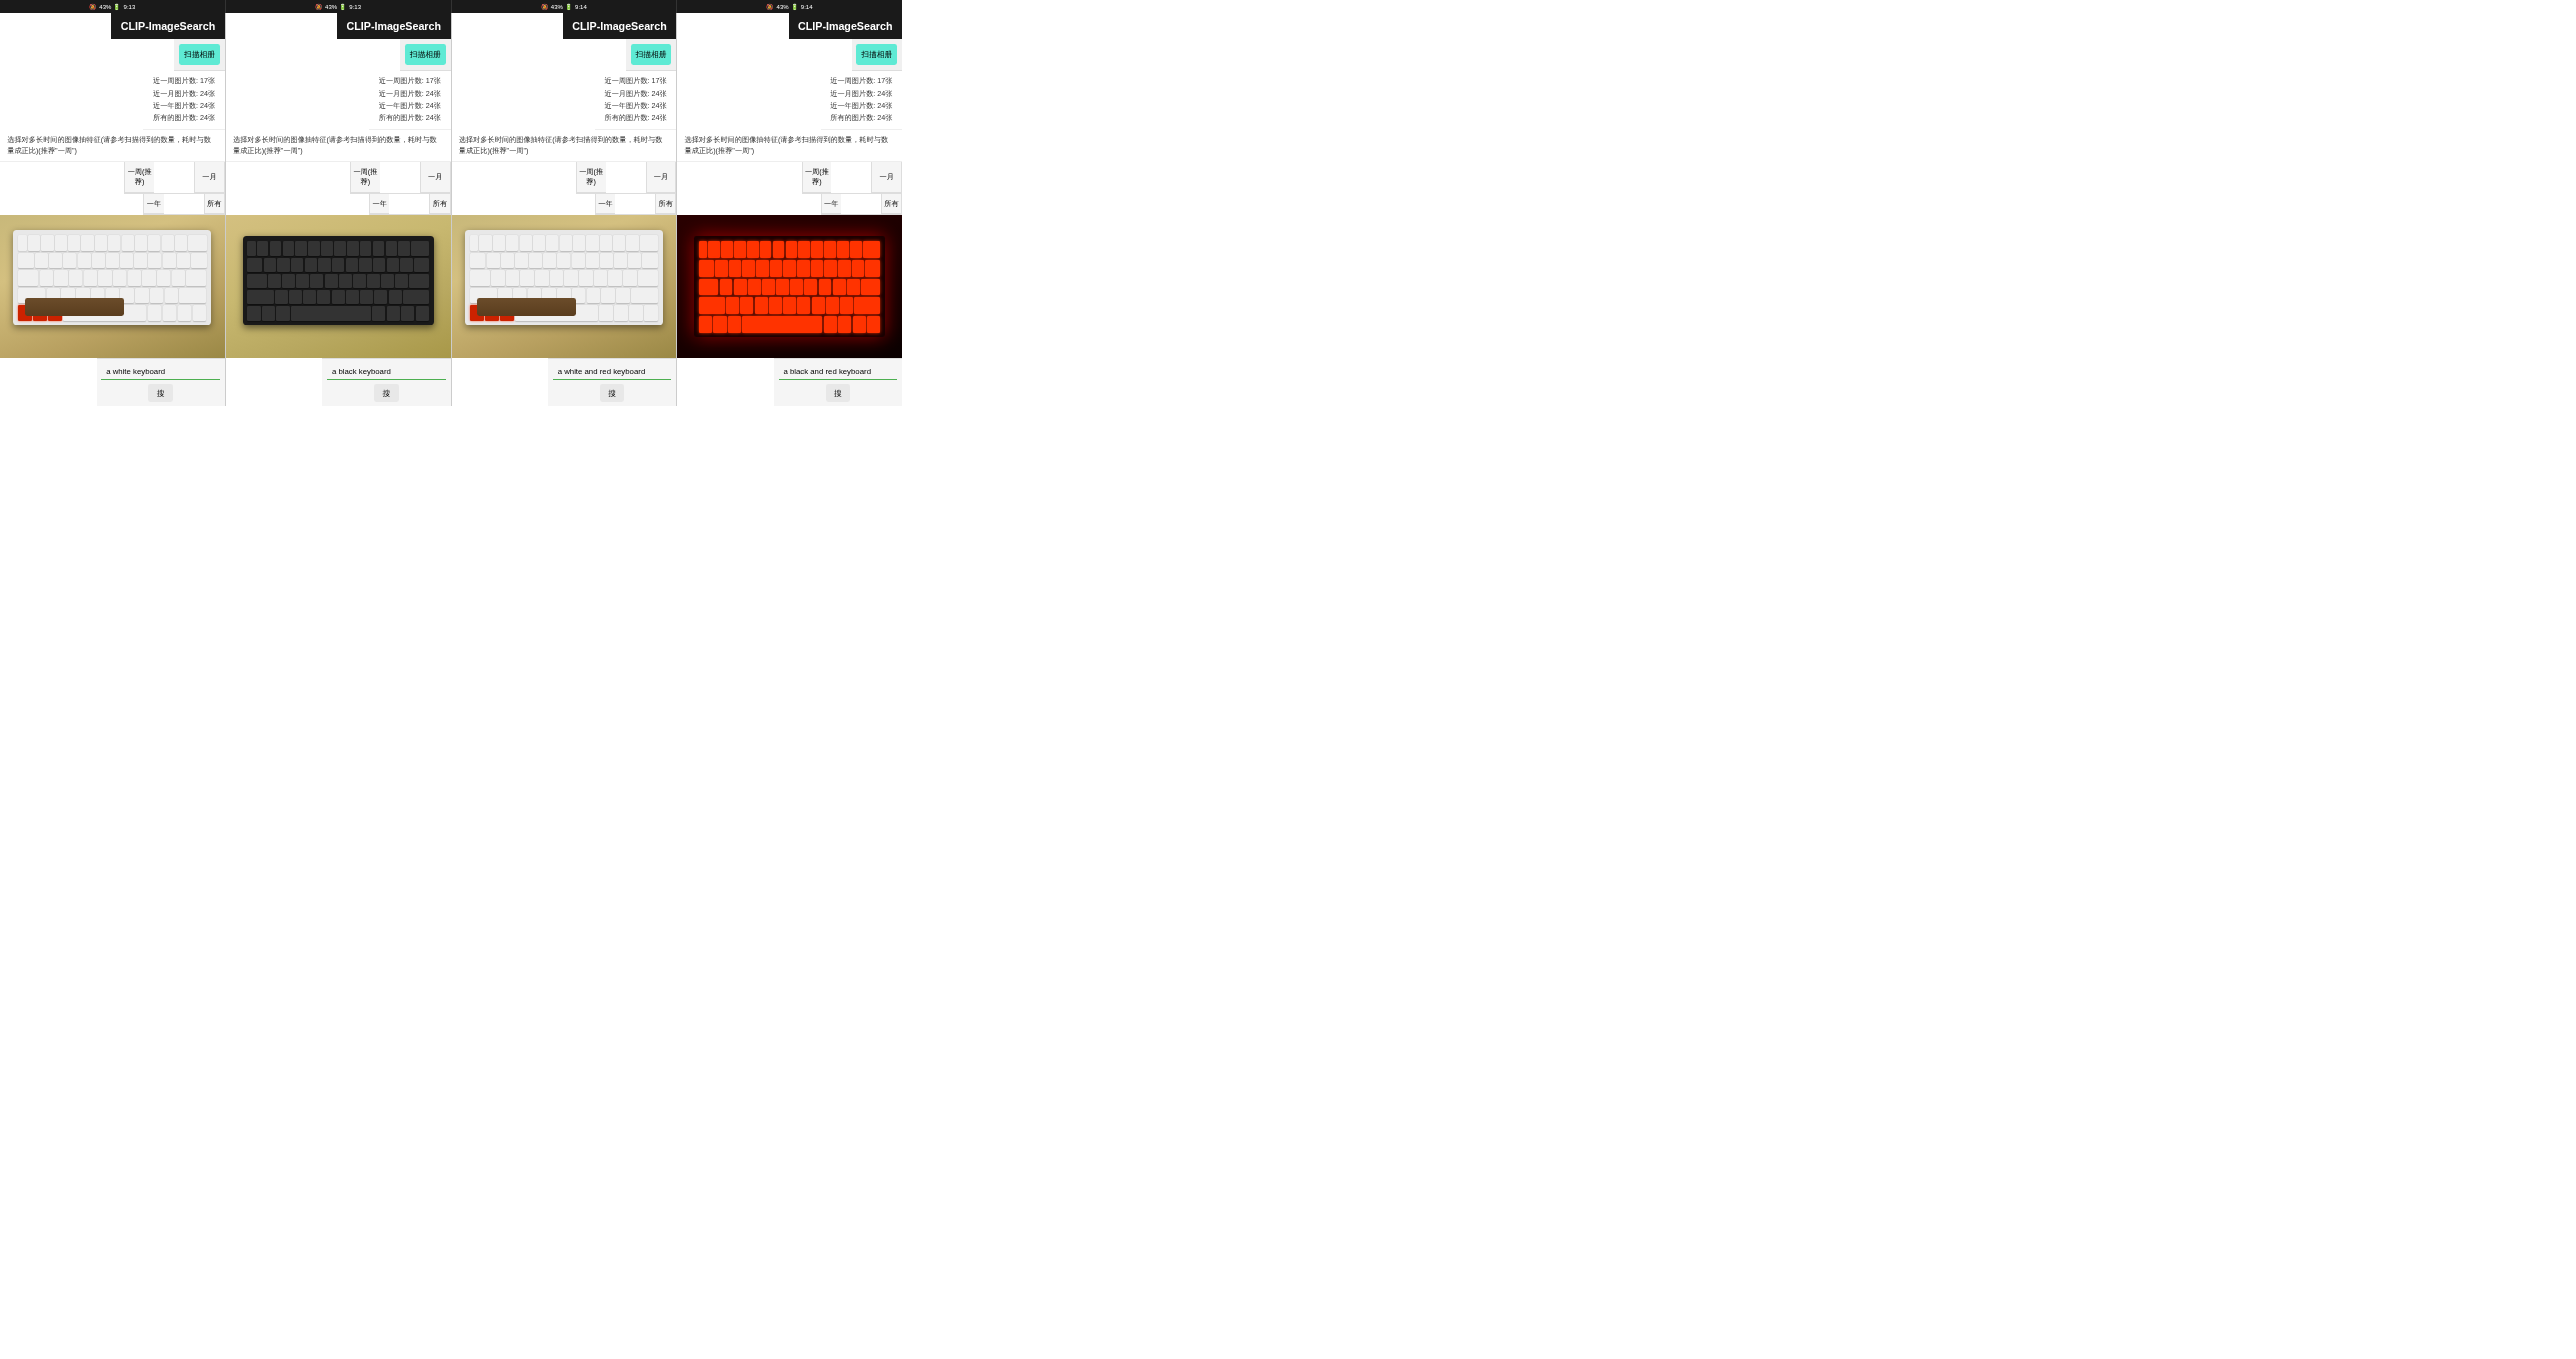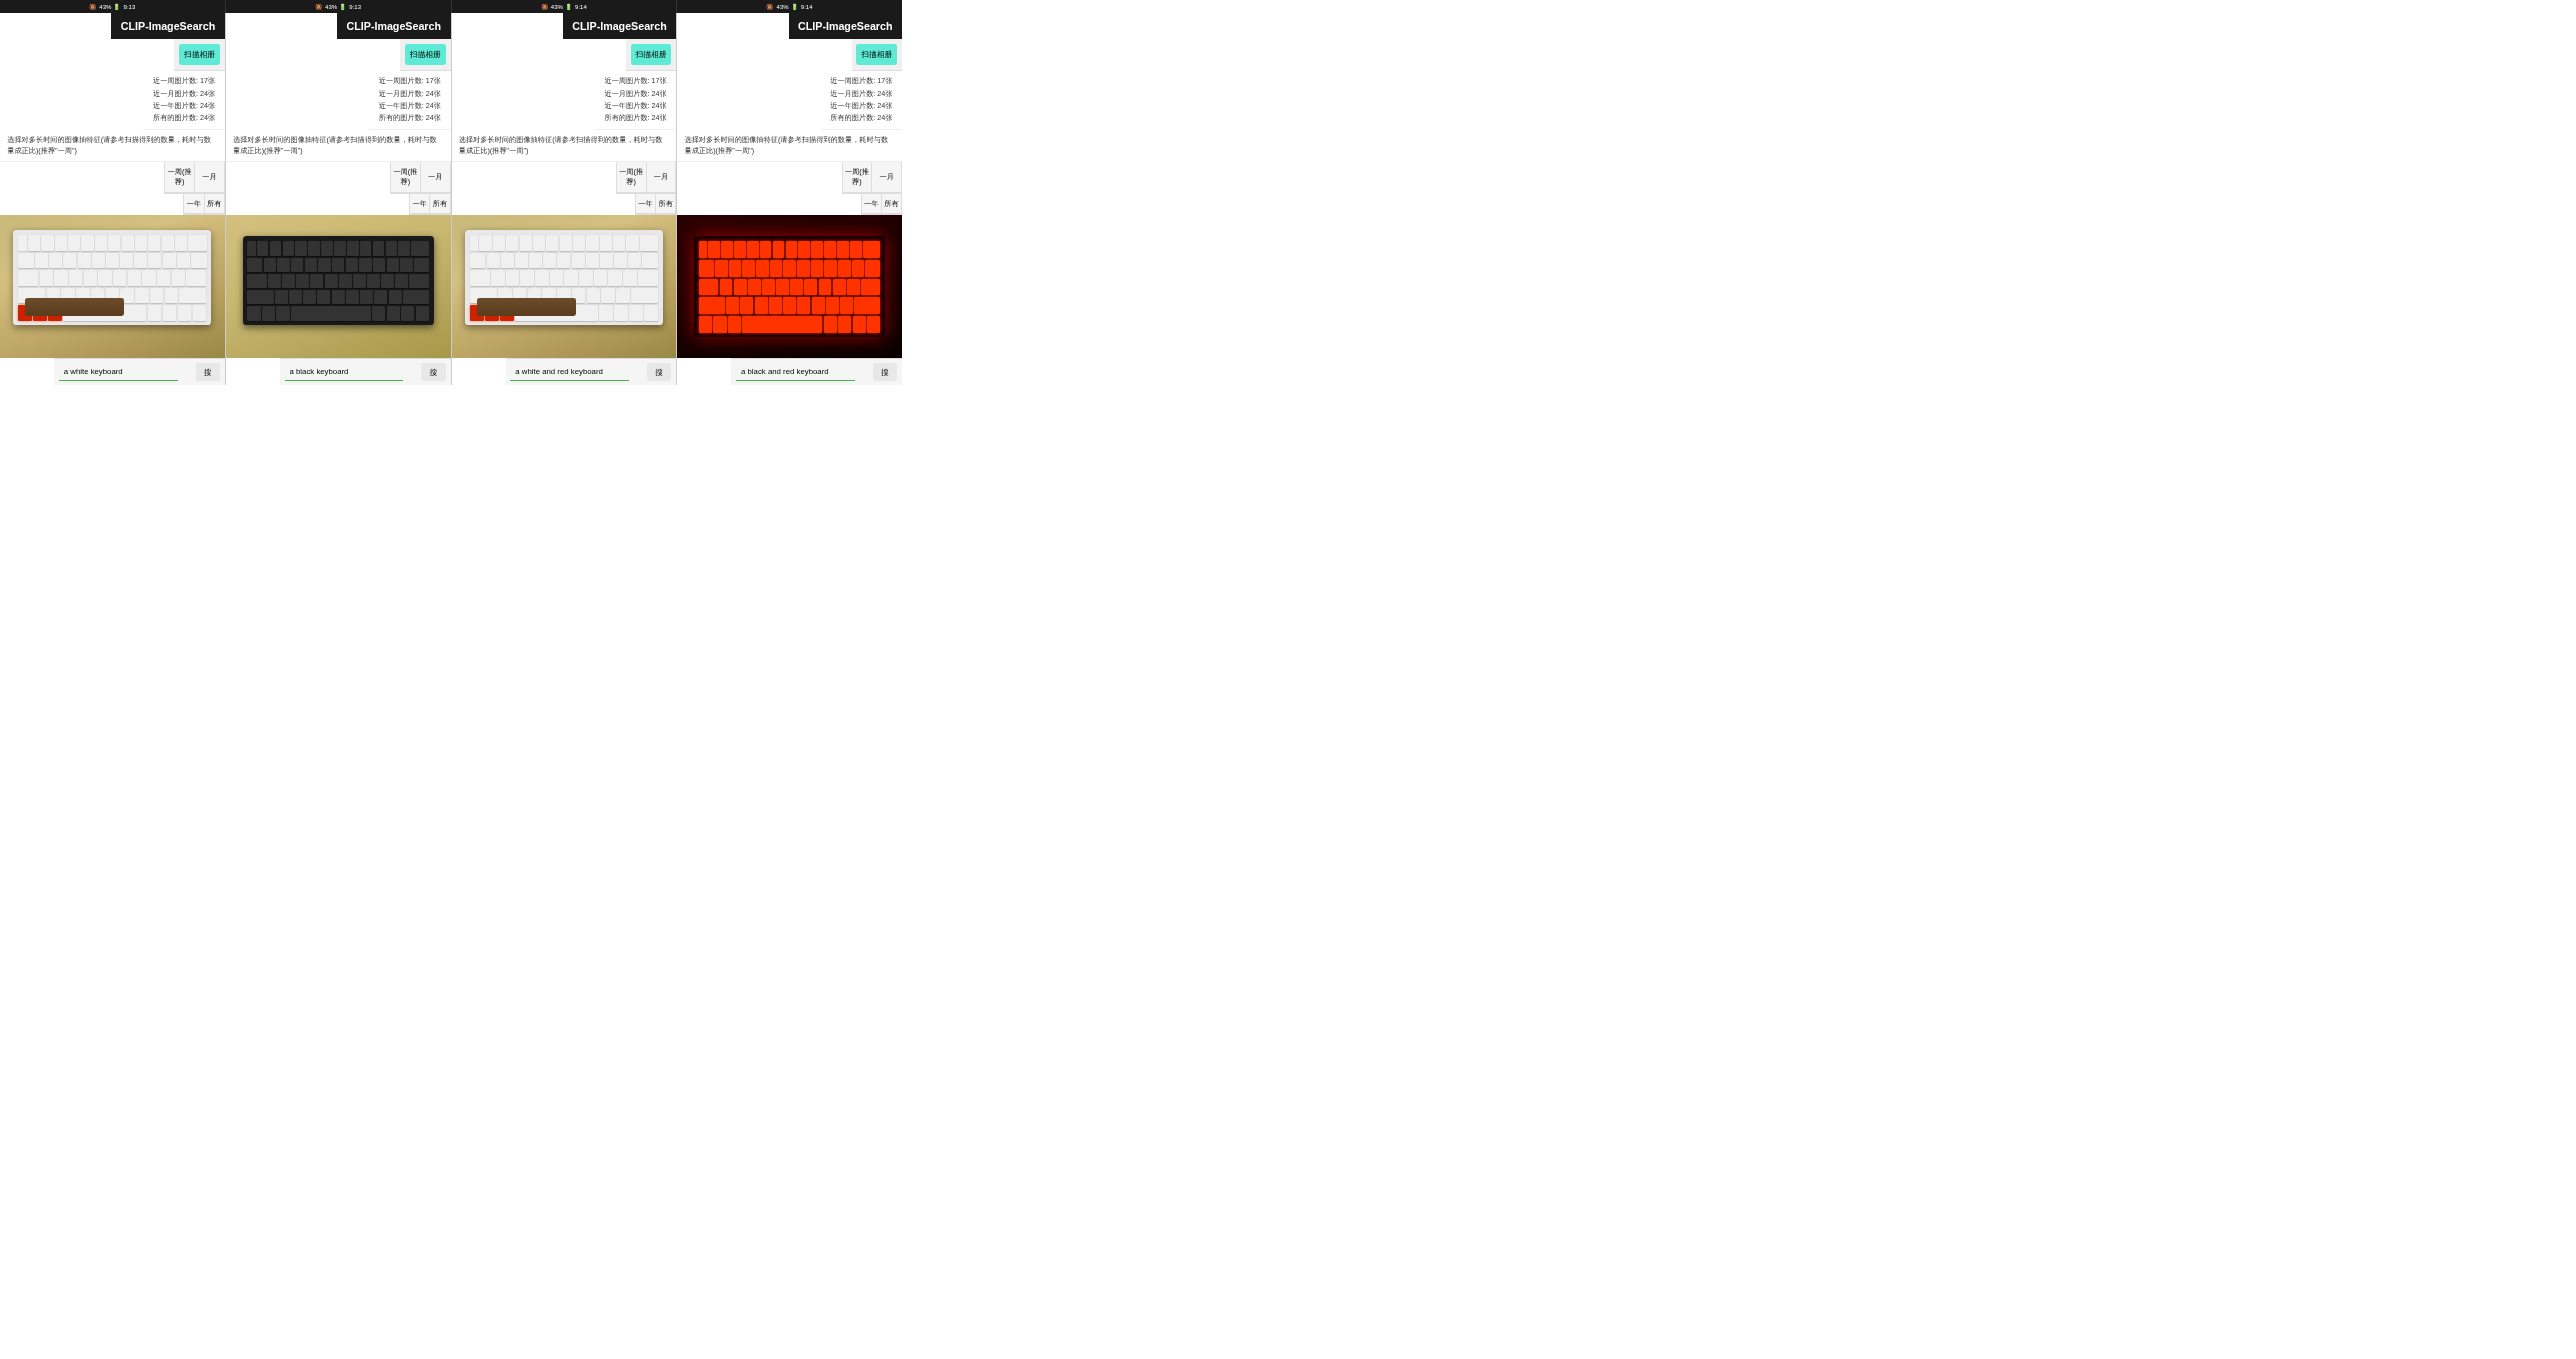--- a/index.html
+++ b/index.html
@@ -86,20 +86,21 @@
       color: #333;
       line-height: 1.5;
       background: #fff;
       border-bottom: 0.6px solid #eee;
     }
 
     
     .time-btns {
       display: flex;
       border-bottom: 0.6px solid #ddd;
+      gap: 40px;
     }
     .time-btn {
       flex: 1;
       padding: 4.8px 2.4px;
       background: #f5f5f5;
       border: 0.6px solid #ddd;
       border-top: none;
       cursor: pointer;
       font-size: 7.2px;
       text-align: center;
@@ -111,21 +112,22 @@
       border-bottom: 0.6px solid #ddd;
     }
 
     
     .search-bar {
       display: flex;
       align-items: center;
       padding: 3.6px 4.8px;
       background: #f5f5f5;
       border-top: 0.6px solid #ddd;
-      gap: 18px;
+      gap: 4px;
+      flex-direction: column;
     }
     .search-input {
       flex: 1;
       padding: 3.6px 4.8px;
       border: none;
       border-bottom: 1.2px solid #4CAF50;
       background: transparent;
       font-size: 7.8px;
       outline: none;
     }

